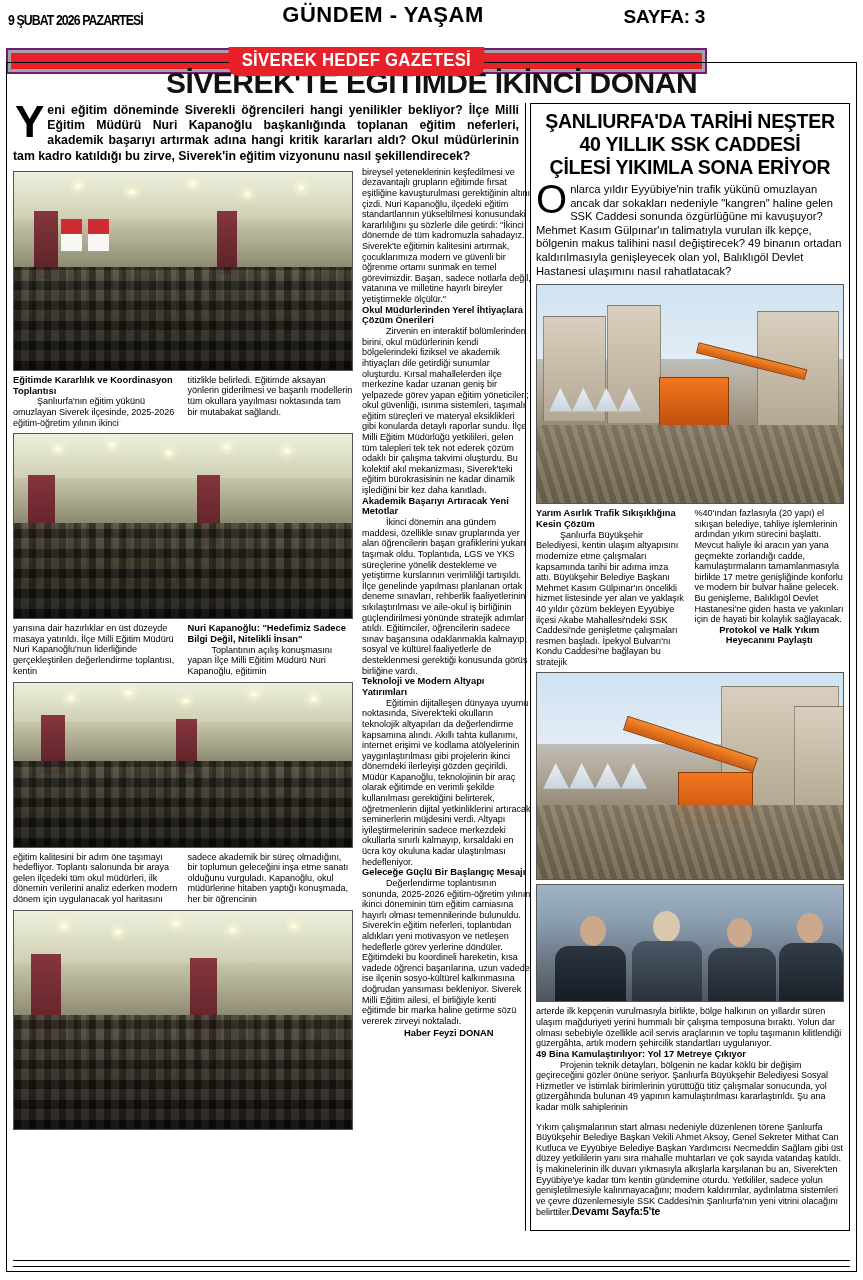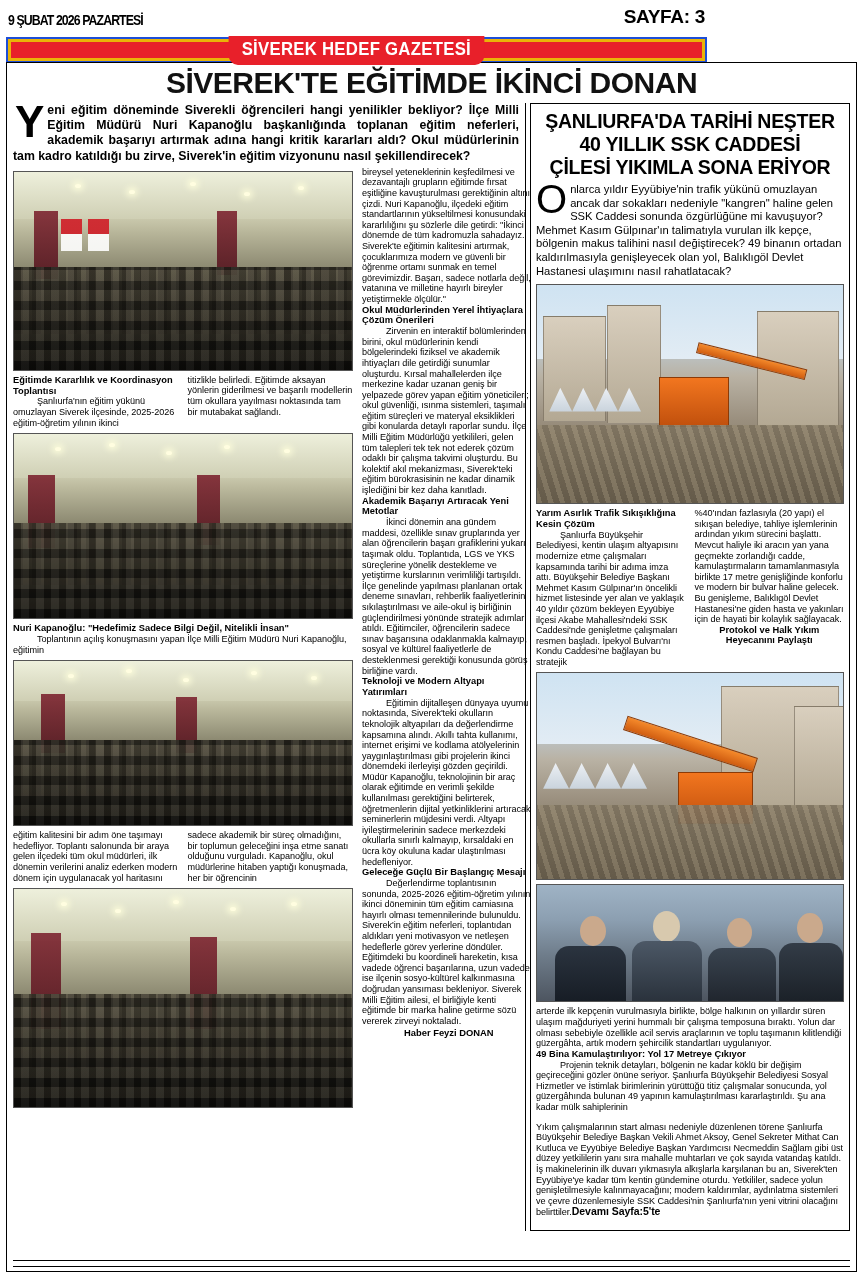--- a/index.html
+++ b/index.html
@@ -50,23 +50,23 @@
     font-weight: bold;
     font-size: 19px;
     white-space: nowrap;
     letter-spacing: -0.3px;
   }
 
   
   .banner-wrap {
     position: relative;
     height: 26px;
-    margin: 7px 6px 0 6px;
-    border: 2px solid #1d4ed8;
-    background: #eab308;
+    margin: 18px 6px 0 6px;
+    border: 2px solid #701a75;
+    background: #a3a3a3;
     box-sizing: border-box;
   }
   .banner-bar-left, .banner-bar-right {
     position: absolute;
     top: 3px;
     height: 16px;
     background: #e8202a;
   }
   .banner-bar-left { left: 3px; right: 54%; }
   .banner-bar-right { right: 3px; left: 54%; }
@@ -320,20 +320,21 @@
     border-bottom: 1px solid #000;
   }
 </style>
 </head>
 <body>
 
 <div class="page">
 
   <div class="masthead">
     <div class="masthead-date">9 ŞUBAT 2026 PAZARTESİ</div>
+    <div class="masthead-section">GÜNDEM - YAŞAM</div>
     <div class="masthead-page">SAYFA: 3</div>
   </div>
 
   <div class="banner-wrap">
     <div class="banner-bar-left"></div>
     <div class="banner-bar-right"></div>
     <div class="banner-title">
       <span>SİVEREK HEDEF GAZETESİ</span>
     </div>
   </div>
@@ -389,20 +390,23 @@
               <div class="lamp" style="left:62%;top:6%"></div>
               <div class="lamp" style="left:80%;top:8%"></div>
               <div class="curtain" style="left:4%;top:22%;width:8%;height:40%"></div>
               <div class="curtain" style="left:54%;top:22%;width:7%;height:38%"></div>
               <div class="crowd"></div>
               <div class="seats"></div>
             </div>
 
             <div class="two-col" style="margin-top:2px;">
               <div class="col">
+                <p class="txt">yarısına dair hazırlıklar en üst düzeyde masaya yatırıldı. İlçe Milli Eğitim Müdürü Nuri Kapanoğlu'nun liderliğinde gerçekleştirilen değerlendirme toplantısı, kentin</p>
+              </div>
+              <div class="col">
                 <div class="sub">Nuri Kapanoğlu: "Hedefimiz Sadece Bilgi Değil, Nitelikli İnsan"</div>
                 <p class="txt indent">Toplantının açılış konuşmasını yapan İlçe Milli Eğitim Müdürü Nuri Kapanoğlu, eğitimin</p>
               </div>
             </div>
 
             <div class="photo photo-hall" style="height:166px;margin-top:5px;">
               <div class="ceil"></div>
               <div class="lamp" style="left:16%;top:8%"></div>
               <div class="lamp" style="left:33%;top:5%"></div>
               <div class="lamp" style="left:50%;top:10%"></div>

